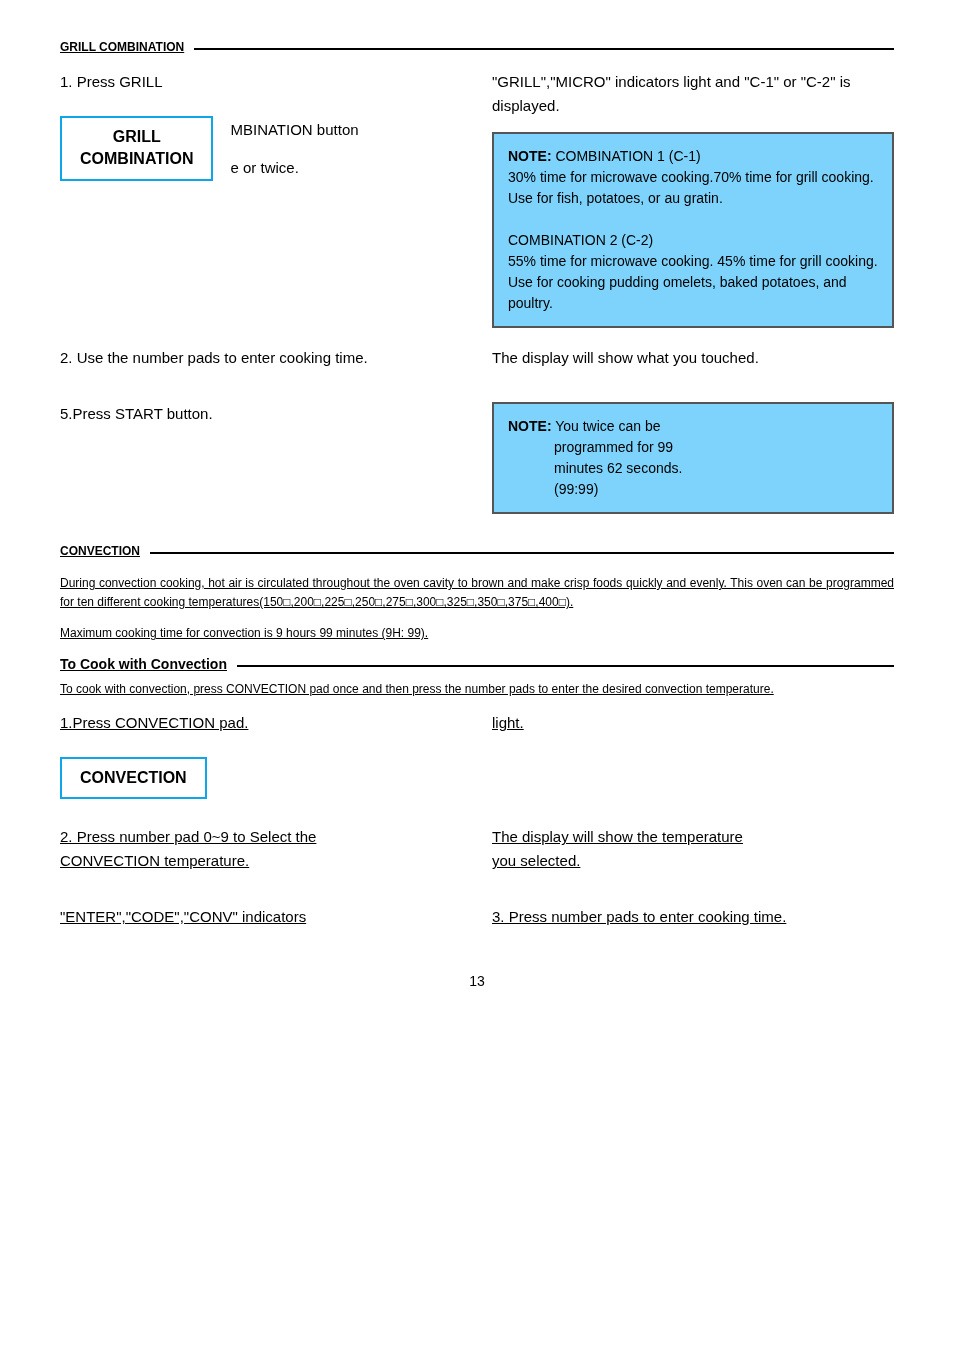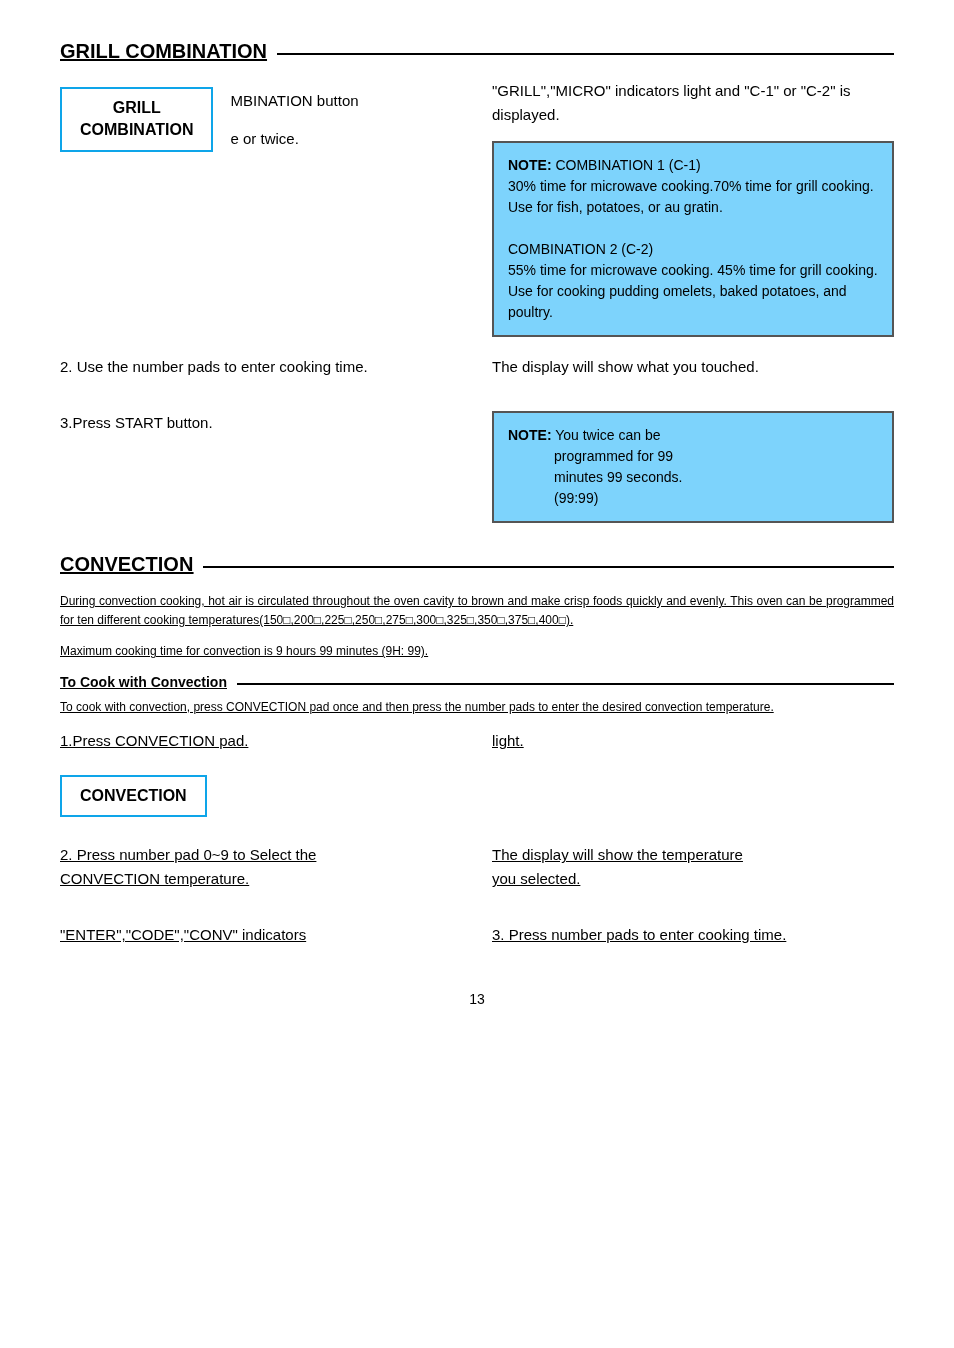--- a/index.html
+++ b/index.html
@@ -93,21 +93,21 @@
     }
 
     .section-header-row {
       display: flex;
       align-items: center;
       margin-bottom: 16px;
     }
 
     .section-heading-inline {
       font-weight: bold;
-      font-size: 20px;
+      font-size: 12px;
       text-decoration: underline;
       white-space: nowrap;
       margin-right: 10px;
     }
 
     .heading-line {
       flex: 1;
       border-top: 2px solid #000;
       margin-top: 4px;
     }
@@ -132,20 +132,21 @@
 <div class="page-content">
 
   <div class="grill-section">
     <div class="section-header-row">
       <span class="section-heading-inline">GRILL COMBINATION</span>
       <div class="heading-line"></div>
     </div>
 
     <div class="two-col">
       <div class="col-left">
+        <div class="step-text">1. Press GRILL</div>
         <div style="display:flex; align-items:flex-start; gap:0px;">
           <div class="button-box">
             <span>GRILL</span><br>
             <span>COMBINATION</span>
           </div>
           <div style="padding-top:10px; padding-left:17px;">
             <div class="step-text">MBINATION button</div>
             <div class="step-text">e or twice.</div>
           </div>
         </div>
@@ -166,28 +167,28 @@
       <div class="col-left">
         <div class="step-text">2.  Use the number pads to enter cooking time.</div>
       </div>
       <div class="col-right">
         <div class="step-text">The display will show what you touched.</div>
       </div>
     </div>
 
     <div class="two-col">
       <div class="col-left">
-        <div class="step-text">3.Press START button.</div>
+        <div class="step-text">5.Press START button.</div>
       </div>
       <div class="col-right">
         <div class="note-box">
           <span class="note-label">NOTE:</span>
           <span>You twice can be</span><br>
           <span style="padding-left:46px;">programmed for 99</span><br>
-          <span style="padding-left:46px;">minutes 99 seconds.</span><br>
+          <span style="padding-left:46px;">minutes 62 seconds.</span><br>
           <span style="padding-left:46px;">(99:99)</span>
         </div>
       </div>
     </div>
   </div>
 
   <div class="convection-section">
     <div class="section-header-row">
       <span class="section-heading-inline">CONVECTION</span>
       <div class="heading-line"></div>

